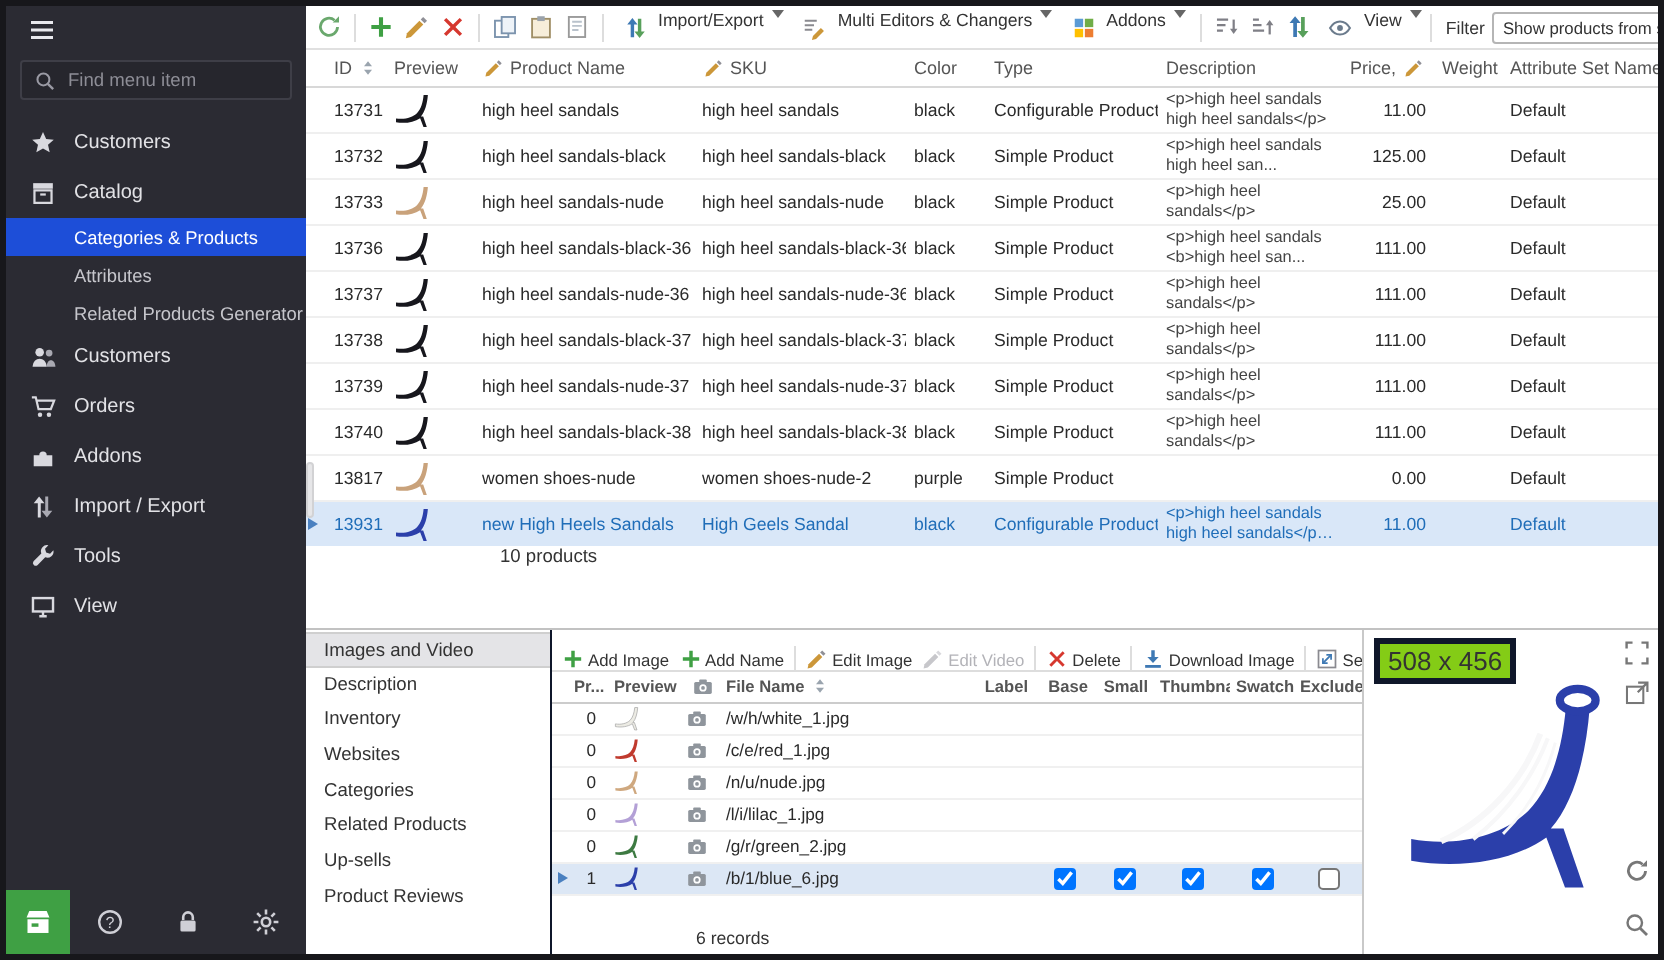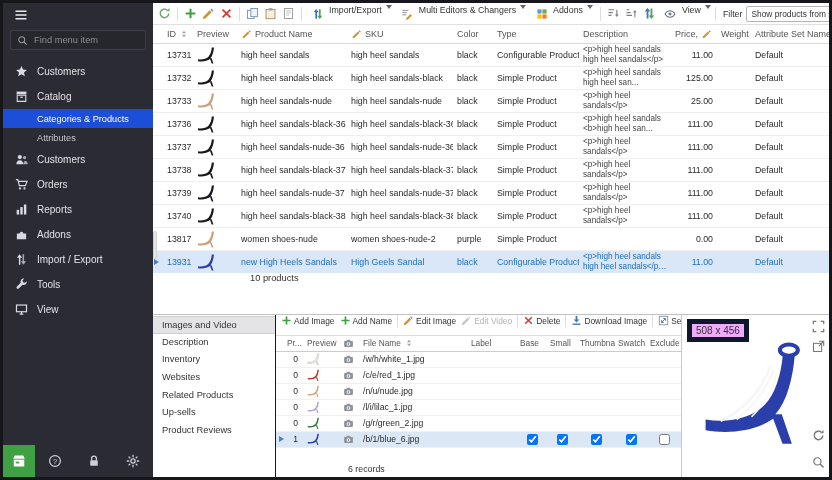--- a/index.html
+++ b/index.html
@@ -61,38 +61,38 @@
   tr.sel .c-desc{color:#1f6db8}
   .tri{display:inline-block;width:0;height:0;border-top:3.5px solid transparent;border-bottom:3.5px solid transparent;border-left:5px solid #4a80c0}
   .pfooter{height:41px;flex:none;display:flex;align-items:flex-start;padding-left:97px;font-size:9.3px;color:#333}
 
   
   .detail{height:163px;flex:none;border-top:1px solid #c2c2c2;display:flex;min-height:0}
   .tabs{width:123px;flex:none;border-right:1px solid #0f172a;padding-top:1px;background:#fff}
   .tab{height:17.7px;line-height:17.7px;padding-left:9px;font-size:9.3px;color:#333;white-space:nowrap;overflow:hidden;cursor:pointer}
   .tab.active{background:#e4e4e7;border-top:1px solid #cfcfcf;border-bottom:1px solid #cfcfcf}
   .imgpanel{flex:1;min-width:0;display:flex;flex-direction:column}
-  .ibar{height:21px;flex:none;border-bottom:1px solid #ddd;display:flex;align-items:flex-start;gap:1px;padding:0 3px;overflow:hidden}
+  .ibar{height:21px;flex:none;border-bottom:1px solid #ddd;display:flex;align-items:flex-end;gap:1px;padding:0 3px;overflow:hidden}
   .ib{display:inline-flex;align-items:center;gap:2px;font-size:8.4px;color:#333;padding:0 2px;white-space:nowrap;flex:none}
   .ib svg{width:11px;height:11px}
   .ib.disabled{color:#b3b3b8}
   .ibar .tb-sep{height:12px;margin:0 2px}
-  .itable th{height:15px;padding:0 3px;font-size:8.3px;font-weight:normal;color:#555;border-bottom:1px solid #ccc;text-align:left;white-space:nowrap;overflow:hidden}
+  .itable th{height:15px;padding:0 3px;font-size:8.3px;font-weight:bold;color:#555;border-bottom:1px solid #ccc;text-align:right;white-space:nowrap;overflow:hidden}
   .itable td{height:16px;padding:0 3px;border-bottom:1px solid #f0f0f0;font-size:8.6px;white-space:nowrap;overflow:hidden;vertical-align:middle;color:#2a2a2a}
   .itable .ic-pos{text-align:right;padding-right:6px}
   .itable .ic-chk{text-align:center}
   .itable .ic-cam svg,.itable th svg{width:11px;height:11px;display:inline-block;vertical-align:middle}
   .itable .ic-prev{padding:0 3px}
   tr.isel td{background:#dce7f5}
   input[type=checkbox]{width:11px;height:11px;margin:0;vertical-align:middle}
   .ifooter{margin-top:auto;font-size:8.8px;color:#333;padding:0 0 3px 72px}
 
   
   .preview{width:148px;flex:none;border-left:1px solid #c9c9c9;position:relative;background:#fff;display:flex;align-items:center;justify-content:center}
-  .psize{position:absolute;top:4px;left:5px;border:5px solid #0f172a;background:#f0abfc;padding:1px 4px;font-size:10px;color:#333;z-index:2}
+  .psize{position:absolute;top:4px;left:5px;border:3px solid #0f172a;background:#84cc16;padding:1px 4px;font-size:13px;color:#333;z-index:2}
   .pic{position:absolute;right:3px;width:14px;height:14px;z-index:2;cursor:pointer}
   .pic svg{width:13px;height:13px}
   .p1{top:5px}.p2{top:25px}.p3{bottom:34px}.p4{bottom:7px}
 </style>
 </head>
 <body>
 
 <div class="frame">
 
   <aside class="sidebar">
@@ -126,50 +126,41 @@
             <svg viewBox="0 0 14 14">
               <rect x="1.7" y="1.7" width="10.6" height="3" fill="#d9d9df"></rect>
               <path d="M2.4 5.6h9.2v6.7H2.4z" fill="none" stroke="#d9d9df" stroke-width="1.2"></path>
               <path d="M5.5 7.8h3" stroke="#d9d9df" stroke-width="1.2"></path>
             </svg>
           </span>
           <span>Catalog</span>
         </div>
         <div class="sb-sub active">Categories &amp; Products</div>
         <div class="sb-sub">Attributes</div>
+        <div class="sb-sub">Related Products Generator</div>
         <div class="sb-item">
           <span class="ic">
             <svg viewBox="0 0 14 14">
               <circle cx="5.2" cy="4.4" r="2.3" fill="#d9d9df"></circle>
               <path d="M1.4 12.2c.2-2.7 1.8-4.3 3.8-4.3s3.6 1.6 3.8 4.3z" fill="#d9d9df"></path>
               <circle cx="10.3" cy="4.9" r="1.8" fill="#a9a9b2"></circle>
               <path d="M8.9 12.2c.2-2.2 1-3.5 2.4-3.5 1.3 0 2.2 1.2 2.4 3.5z" fill="#a9a9b2"></path>
             </svg>
           </span>
           <span>Customers</span>
         </div>
         <div class="sb-item">
           <span class="ic">
             <svg viewBox="0 0 14 14">
               <path d="M1 1.8h2.1l1.5 6.4h6.6L13 3.6H4" fill="none" stroke="#d9d9df" stroke-width="1.2"></path>
               <circle cx="5.4" cy="11.2" r="1.2" fill="#d9d9df"></circle>
               <circle cx="10.2" cy="11.2" r="1.2" fill="#d9d9df"></circle>
             </svg>
           </span>
           <span>Orders</span>
-        </div>
-        <div class="sb-item">
-          <span class="ic">
-            <svg viewBox="0 0 14 14">
-              <rect x="1.8" y="7.4" width="2.6" height="5" fill="#d9d9df"></rect>
-              <rect x="5.7" y="4.4" width="2.6" height="8" fill="#d9d9df"></rect>
-              <rect x="9.6" y="1.6" width="2.6" height="10.8" fill="#d9d9df"></rect>
-            </svg>
-          </span>
-          <span>Reports</span>
         </div>
         <div class="sb-item">
           <span class="ic">
             <svg viewBox="0 0 14 14">
               <path d="M2 6h3a2 2 0 1 1 4 0h3v6H2z" fill="#d9d9df"></path>
             </svg>
           </span>
           <span>Addons</span>
         </div>
         <div class="sb-item">
@@ -622,20 +613,21 @@
     <div class="pfooter">
       <span>10 products</span>
     </div>
 
     <div class="detail">
       <div class="tabs">
           <div class="tab active">Images and Video</div>
           <div class="tab">Description</div>
           <div class="tab">Inventory</div>
           <div class="tab">Websites</div>
+          <div class="tab">Categories</div>
           <div class="tab">Related Products</div>
           <div class="tab">Up-sells</div>
           <div class="tab">Product Reviews</div>
         </div>
 
       <div class="imgpanel">
         <div class="ibar">
             <span class="ib">
               <span>
                 <svg viewBox="0 0 14 14">

